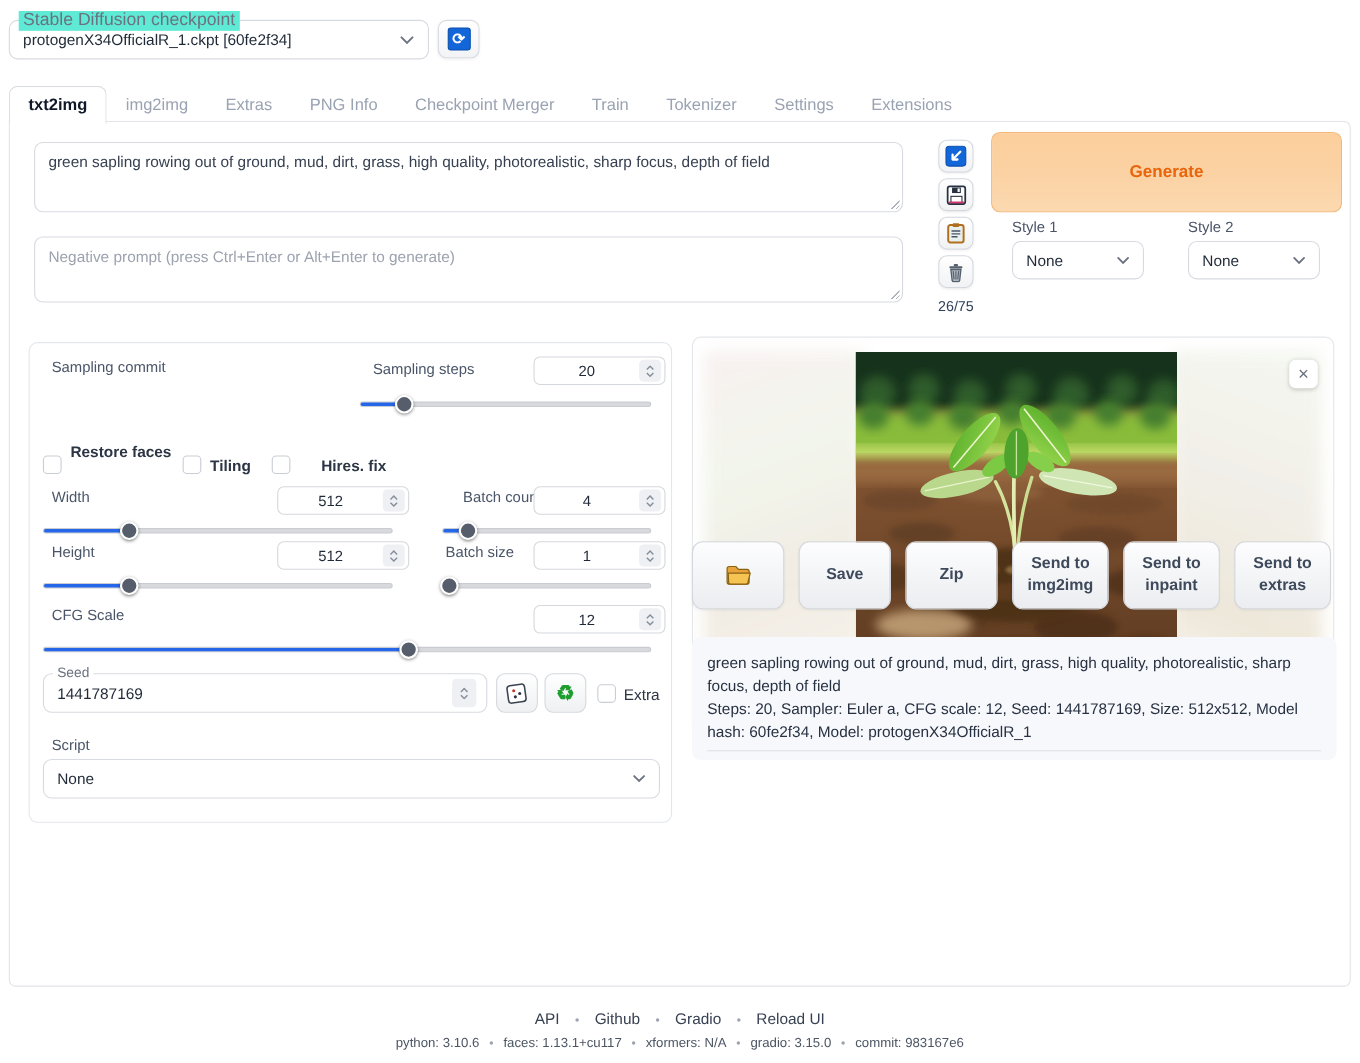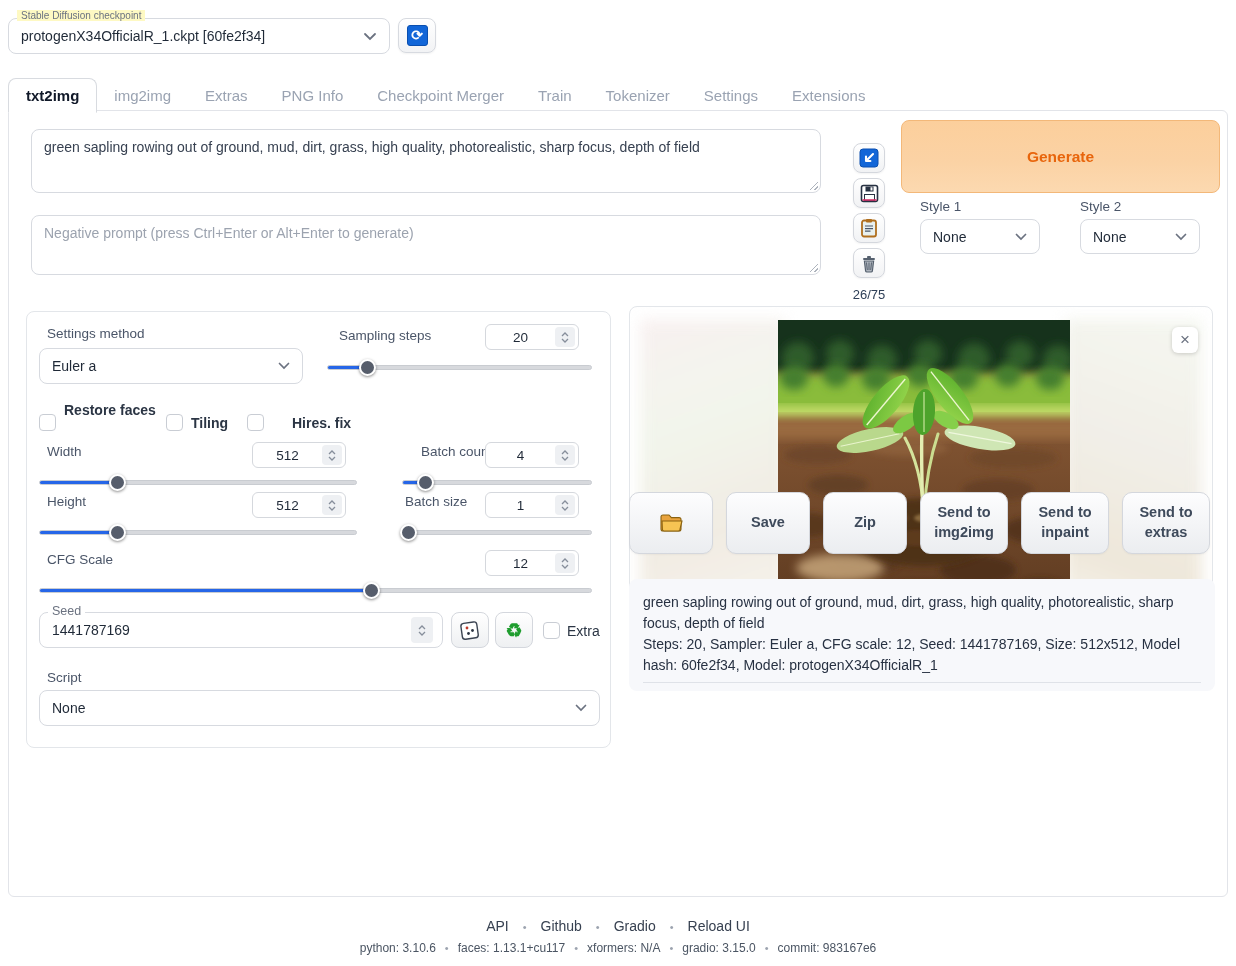--- a/index.html
+++ b/index.html
@@ -3,21 +3,21 @@
 <meta charset="utf-8">
 <style>
   * { margin:0; padding:0; box-sizing:border-box; }
   html,body { background:#fff; }
   body { font-family:"Liberation Sans", sans-serif; width:1236px; height:966px; position:relative; color:#1f2937; }
   .abs { position:absolute; }
 
   
   .ckpt-box { left:8px; top:18px; width:382px; height:36px; border:1px solid #d7dae0; border-radius:8px;
     display:flex; align-items:center; padding:0 12px; cursor:pointer; background:#fff; }
-  .ckpt-label { position:absolute; top:-9px; left:8px; background:#fef9c3; padding:0 4px; font-size:10px; color:#6b7280; white-space:nowrap; }
+  .ckpt-label { position:absolute; top:-9px; left:8px; background:#5eead4; padding:0 4px; font-size:16px; color:#6b7280; white-space:nowrap; }
   .ckpt-value { font-size:14px; color:#1f2937; flex:1; }
   .refresh-btn { left:398px; top:18px; width:38px; height:35px; border:1px solid #d7dae0; border-radius:8px;
     background:linear-gradient(180deg,#ffffff,#f2f3f5); display:flex; align-items:center; justify-content:center; cursor:pointer;
     box-shadow:0 1px 2px rgba(0,0,0,.05); }
   .refresh-glyph { width:21px; height:21px; background:#1266d8; border:1px solid #0a4fb0; border-radius:3px; color:#fff;
     font-size:14px; line-height:19px; text-align:center; font-weight:bold; }
 
   
   .tabbar { left:8px; top:77px; display:flex; align-items:flex-end; z-index:3; }
   .tab { padding:8px 17px; font-size:15px; color:#9aa3b2; cursor:pointer; white-space:nowrap; }
@@ -27,38 +27,38 @@
   .content { left:8px; top:110px; width:1220px; height:787px; background:#fff; border:1px solid #e2e4e9; border-radius:0 6px 6px 6px; }
 
   
   .ta-wrap { position:absolute; }
   textarea { width:100%; height:100%; border:1px solid #d7dae0; border-radius:8px; resize:none; outline:none;
     font-family:"Liberation Sans", sans-serif; font-size:14px; color:#374151; padding:9px 12px; }
   textarea::placeholder { color:#9ca3af; }
   .grip { position:absolute; right:3px; bottom:3px; width:11px; height:11px; pointer-events:none;
     background:repeating-linear-gradient(-45deg, transparent 0 2px, #aeb4bd 2px 3px);
     clip-path:polygon(100% 0, 100% 100%, 0 100%); }
-  .tools { left:840px; top:32px; width:40px; display:flex; flex-direction:column; align-items:center; gap:5px; }
+  .tools { left:840px; top:16px; width:40px; display:flex; flex-direction:column; align-items:center; gap:5px; }
   .tool-btn { width:32px; height:30px; border:1px solid #d4d7dd; border-radius:8px;
     background:linear-gradient(180deg,#ffffff,#f1f2f4); display:flex; align-items:center; justify-content:center;
     cursor:pointer; box-shadow:0 1px 2px rgba(0,0,0,.05); }
   .token-counter { margin-top:4px; font-size:13px; color:#2f4058; }
 
   .generate-btn { left:892px; top:9px; width:319px; height:73px; border:1px solid #f3b879; border-radius:8px;
     background:linear-gradient(180deg,#fccf9c 0%,#fbd2a4 55%,#fcd9b0 100%);
     color:#e8650c; font-weight:700; font-size:15.5px; display:flex; align-items:center; justify-content:center; cursor:pointer; }
   .style-label { font-size:13.5px; color:#4a5568; position:absolute; }
   .select { position:absolute; border:1px solid #d7dae0; border-radius:8px; background:#fff; display:flex; align-items:center;
     padding:0 12px; cursor:pointer; }
   .select .sel-val { flex:1; font-size:14px; color:#1f2937; }
 
   
   .panel { left:17px; top:200px; width:585px; height:437px; border:1px solid #e3e6ea; border-radius:8px; background:#fff; }
   .plabel { position:absolute; font-size:13.5px; color:#4a5568; white-space:nowrap; }
-  .numbox { position:absolute; width:94px; height:26px; border:1px solid #d5d8dd; border-radius:6px; background:#fff;
+  .numbox { position:absolute; width:120px; height:26px; border:1px solid #d5d8dd; border-radius:6px; background:#fff;
     display:flex; align-items:center; }
   .numval { flex:1; text-align:center; font-size:13.5px; color:#1f2937; }
   .stepper { width:20px; height:20px; margin-right:3px; border-radius:4px; background:#eef0f3; display:flex; flex-direction:column;
     align-items:center; justify-content:center; gap:1px; cursor:pointer; }
   .slider { position:absolute; height:17px; cursor:pointer; }
   .track { position:absolute; left:0; right:0; top:6px; height:5px; background:#d7d9dd; border:1px solid #c9ccd1; border-radius:3px; }
   .fill { height:100%; background:#2666e8; border-radius:3px; }
   .sthumb { position:absolute; top:0; width:17px; height:17px; margin-left:-8px; border-radius:50%; background:#565d6b;
     border:2px solid #fff; box-shadow:0 1px 3px rgba(0,0,0,.45); }
   .cb { position:absolute; width:17px; height:17px; border:1.5px solid #c9cdd4; border-radius:4px; background:#fff; cursor:pointer; }
@@ -197,29 +197,21 @@
   <div class="select" style="left:1071px; top:108px; width:120px; height:35px;">
     <span class="sel-val">None</span>
     <span class="chev">
         <svg width="12" height="8">
           <path d="M1.5 1.5 L6 6 L10.5 1.5" stroke="#6b7280" stroke-width="1.7" fill="none" stroke-linecap="round"></path>
         </svg>
       </span>
   </div>
 
   <div class="abs panel">
-    <span class="plabel" style="left:20px; top:14px;">Settings method</span>
-    <div class="select" style="left:12px; top:36px; width:264px; height:36px;">
-      <span class="sel-val">Euler a</span>
-      <span class="chev">
-          <svg width="12" height="8">
-            <path d="M1.5 1.5 L6 6 L10.5 1.5" stroke="#6b7280" stroke-width="1.7" fill="none" stroke-linecap="round"></path>
-          </svg>
-        </span>
-    </div>
+    <span class="plabel" style="left:20px; top:14px;">Sampling commit</span>
 
     <span class="plabel" style="left:312px; top:16px;">Sampling steps</span>
     <div class="numbox" style="left:458px; top:12px;">
       <span class="numval">20</span>
       <span class="stepper">
           <svg width="8" height="5">
             <path d="M1 4 L4 1 L7 4" stroke="#868e9b" fill="none" stroke-width="1.3"></path>
           </svg>
           <svg width="8" height="5">
             <path d="M1 1 L4 4 L7 1" stroke="#868e9b" fill="none" stroke-width="1.3"></path>

